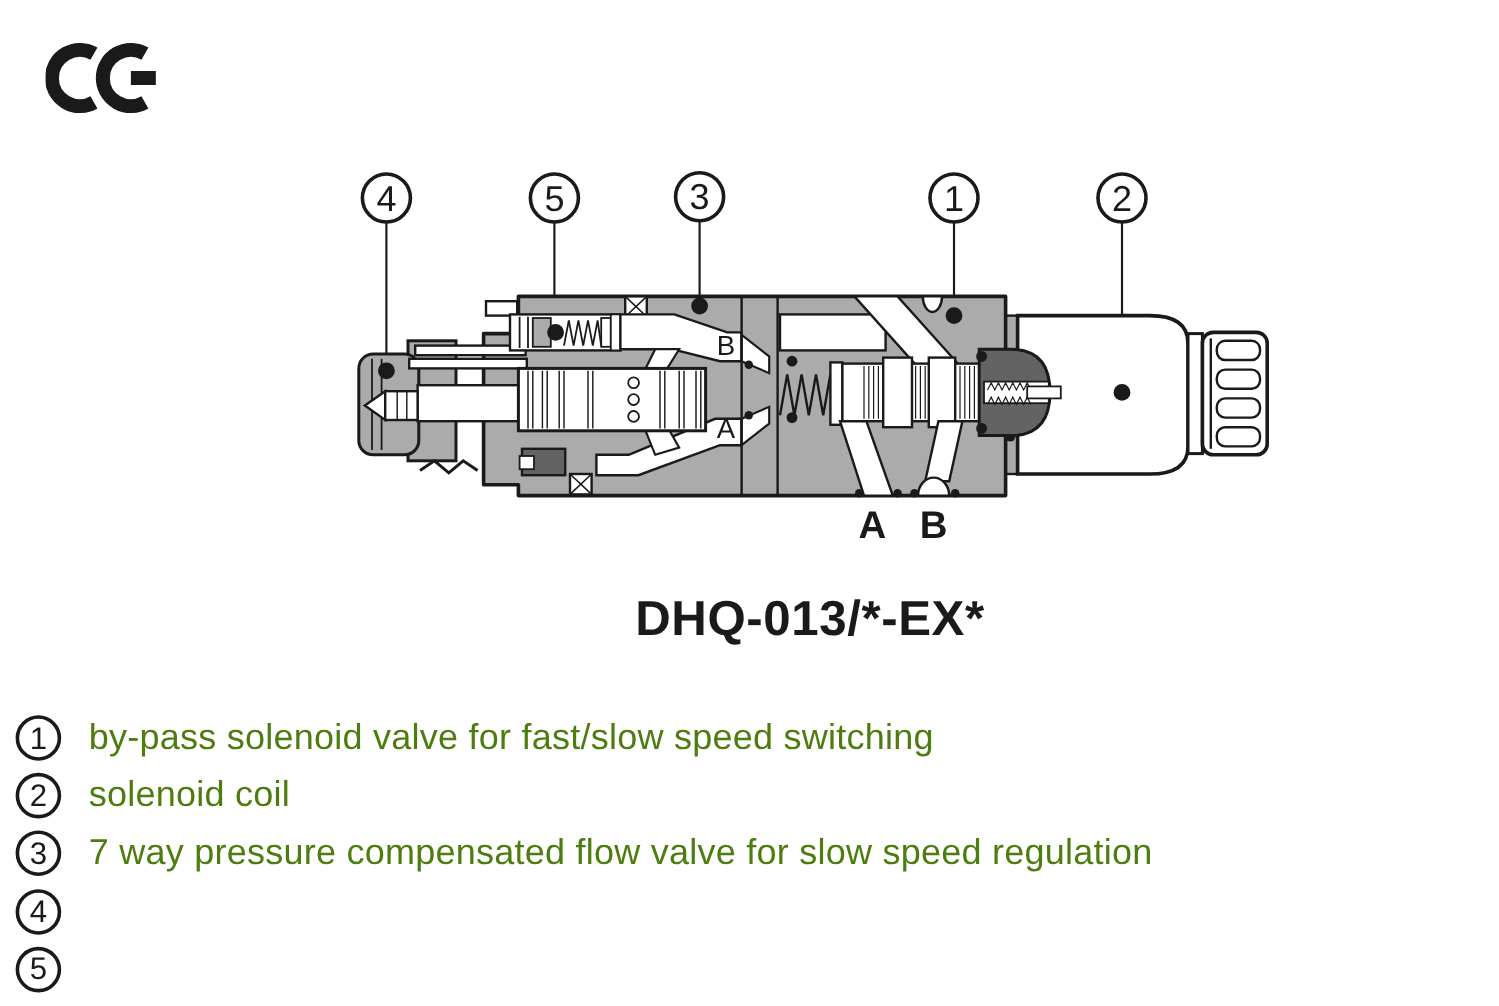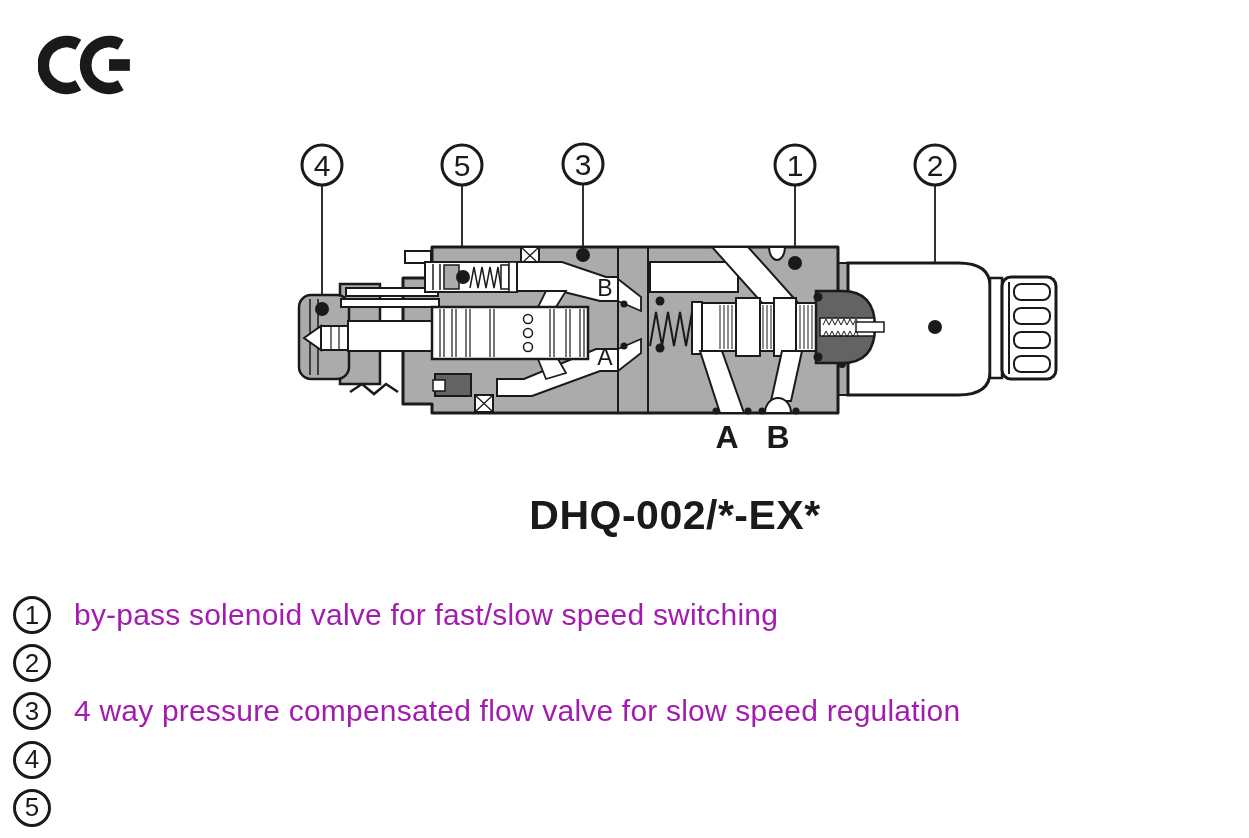--- a/index.html
+++ b/index.html
@@ -13,21 +13,21 @@
     font-size:41px;font-weight:bold;color:#1a1a1a;letter-spacing:0.5px;
   }
   .legend{left:13px;top:591px;}
   .legend-row{display:flex;align-items:center;height:48.2px;}
   .legend-num{
     flex:0 0 auto;width:38px;height:38px;border:3px solid #1a1a1a;border-radius:50%;
     display:flex;align-items:center;justify-content:center;
     font-size:26px;color:#1a1a1a;box-sizing:border-box;
   }
   .legend-text{
-    margin-left:23px;font-size:30px;color:#a21caf;letter-spacing:0.2px;white-space:nowrap;
+    margin-left:23px;font-size:30px;color:#4d7c0f;letter-spacing:0.2px;white-space:nowrap;
   }
   svg text{font-family:"Liberation Sans", sans-serif;}
 </style>
 </head>
 <body>
 
 <div class="canvas">
 
   <svg class="abs" style="left:38px;top:32px;" width="104" height="66" viewBox="0 0 120 76" aria-label="CE">
     <g fill="none" stroke="#1a1a1a" stroke-width="13.5">
@@ -222,33 +222,34 @@
         <circle cx="795" cy="165" r="20" fill="#ffffff" stroke="#1a1a1a" stroke-width="3"></circle>
         <text x="795" y="175.5" font-size="30" fill="#1a1a1a" text-anchor="middle">1</text>
       </g>
       <g>
         <circle cx="935" cy="165" r="20" fill="#ffffff" stroke="#1a1a1a" stroke-width="3"></circle>
         <text x="935" y="175.5" font-size="30" fill="#1a1a1a" text-anchor="middle">2</text>
       </g>
     </g>
   </svg>
 
-  <div class="abs model-title">DHQ-002/*-EX*</div>
+  <div class="abs model-title">DHQ-013/*-EX*</div>
 
   <div class="abs legend">
     <div class="legend-row">
       <span class="legend-num">1</span>
       <span class="legend-text">by-pass solenoid valve for fast/slow speed switching</span>
     </div>
     <div class="legend-row">
       <span class="legend-num">2</span>
+      <span class="legend-text">solenoid coil</span>
     </div>
     <div class="legend-row">
       <span class="legend-num">3</span>
-      <span class="legend-text">4 way pressure compensated flow valve for slow speed regulation</span>
+      <span class="legend-text">7 way pressure compensated flow valve for slow speed regulation</span>
     </div>
     <div class="legend-row">
       <span class="legend-num">4</span>
     </div>
     <div class="legend-row">
       <span class="legend-num">5</span>
     </div>
   </div>
 
 </div>

